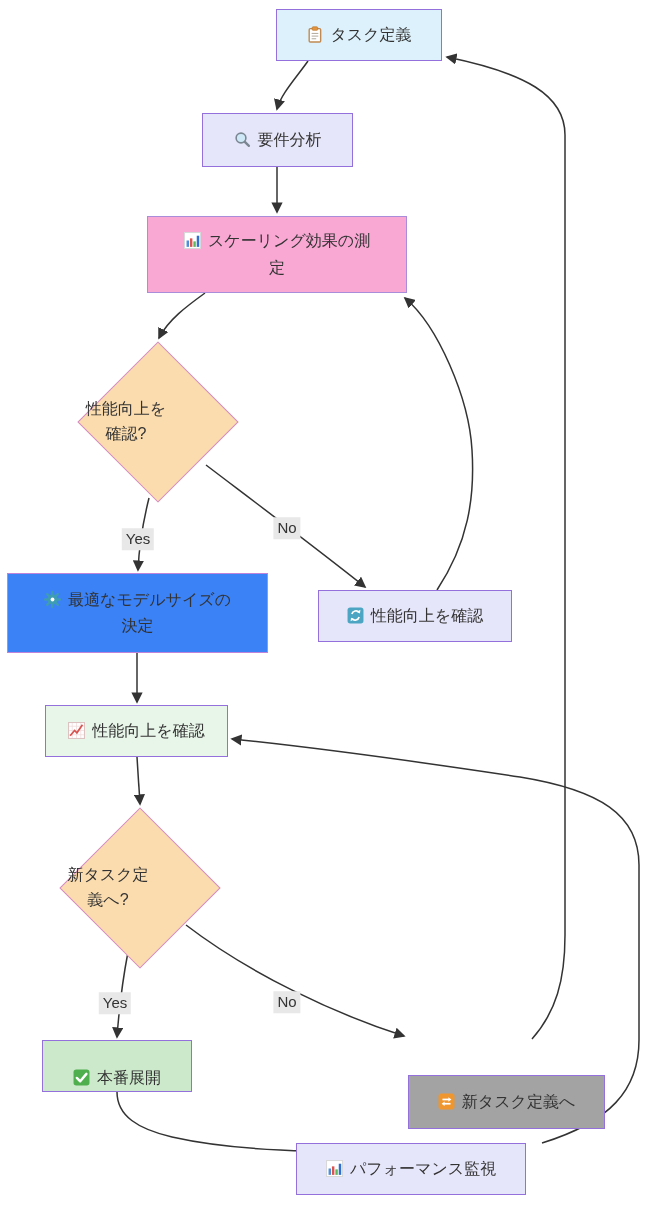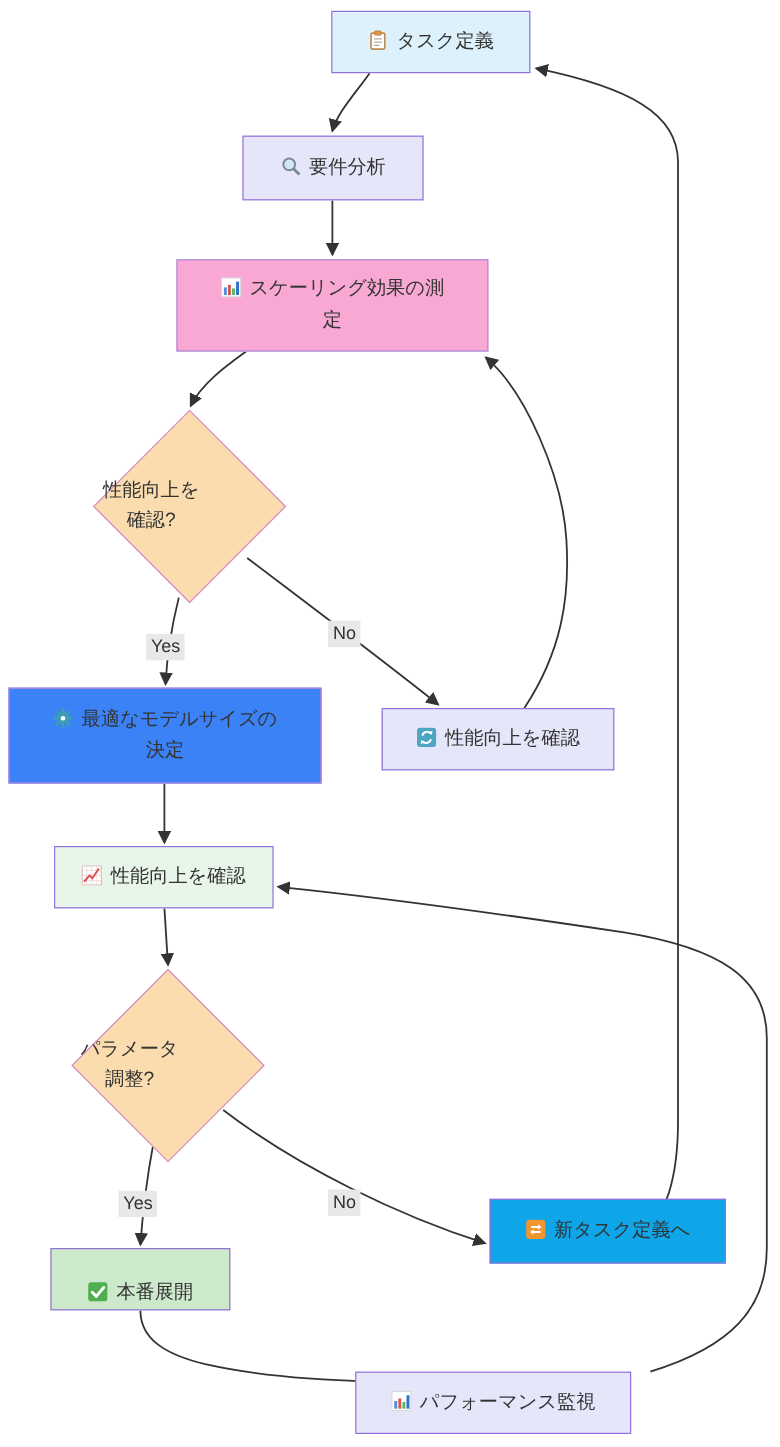--- a/index.html
+++ b/index.html
@@ -140,32 +140,32 @@
               <line x1="1" y1="8" x2="15" y2="8"></line>
               <line x1="1" y1="12" x2="15" y2="12"></line>
             </g>
             <path d="M2,13 L6.2,8 L8.4,10.2 L13.6,2.6" fill="none" stroke="#d9534f" stroke-width="1.6"></path>
           </svg></span><span>性能向上を確認</span></div>
   </div>
 
   <div class="node diamond d2" style="left:60px;top:808px;width:160px;height:160px;">
     <div class="diamond-shape" style="background-color: rgb(251, 220, 174); border-color: rgb(211, 138, 198);"></div>
     <div class="diamond-label">
-        <span>パラメータ調整?</span>
+        <span>新タスク定義へ?</span>
       </div>
   </div>
 
   <div class="node box" style="left: 42px; top: 1040px; width: 150px; height: 52px; background-color: rgb(205, 233, 204); border-color: rgb(147, 112, 219); align-items: flex-end;">
     <div class="content"><span class="icon"><svg width="17" height="17" viewBox="0 0 16 16">
             <rect x="0.5" y="0.5" width="15" height="15" rx="2.5" fill="#4fae4e"></rect>
             <path d="M3.6,8.4 L6.8,11.6 L12.6,4.6" fill="none" stroke="#ffffff" stroke-width="2.3" stroke-linecap="round" stroke-linejoin="round"></path>
           </svg></span><span>本番展開</span></div>
   </div>
 
-  <div class="node box" style="left: 408px; top: 999px; width: 197px; height: 54px; background-color: #0ea5e9; border-color: rgb(147, 112, 219);">
+  <div class="node box" style="left: 408px; top: 1075px; width: 197px; height: 54px; background-color: #a3a3a3; border-color: rgb(147, 112, 219);">
     <div class="content"><span class="icon"><svg width="17" height="17" viewBox="0 0 16 16">
             <rect x="0.5" y="0.5" width="15" height="15" rx="2.5" fill="#f0962e"></rect>
             <path d="M4.2,6.1 H10.6" fill="none" stroke="#ffffff" stroke-width="1.6"></path>
             <path d="M12.6,6.1 L9.8,4 V8.2 z" fill="#ffffff"></path>
             <path d="M11.8,10.1 H5.4" fill="none" stroke="#ffffff" stroke-width="1.6"></path>
             <path d="M3.4,10.1 L6.2,8 V12.2 z" fill="#ffffff"></path>
           </svg></span><span>新タスク定義へ</span></div>
   </div>
 
   <div class="node box" style="left: 296px; top: 1143px; width: 230px; height: 52px; background-color: rgb(230, 230, 250); border-color: rgb(147, 112, 219);">

